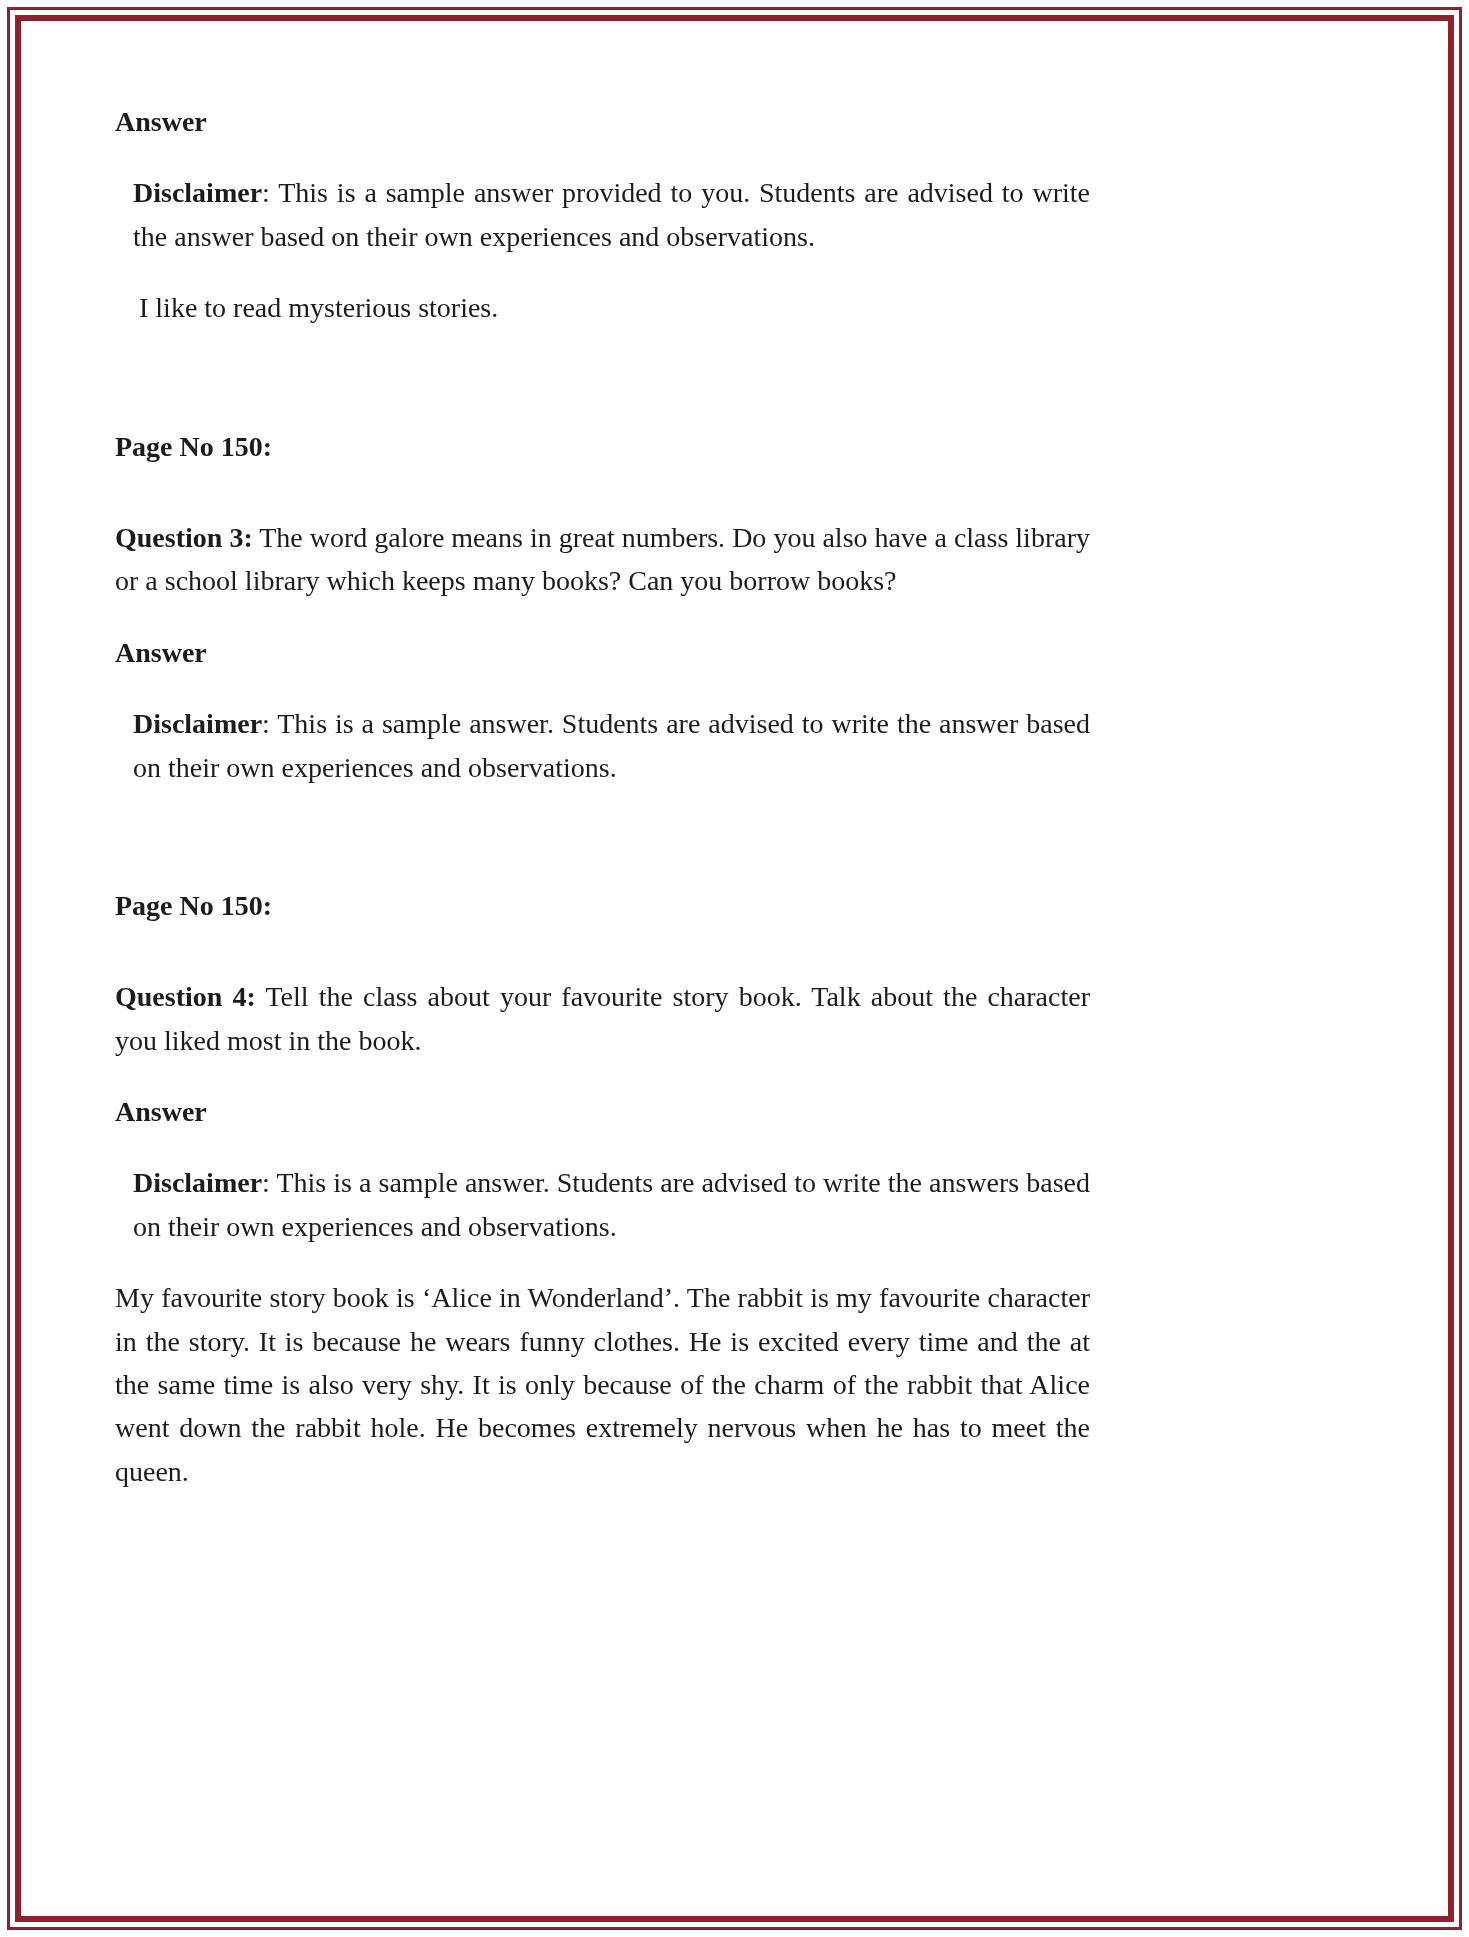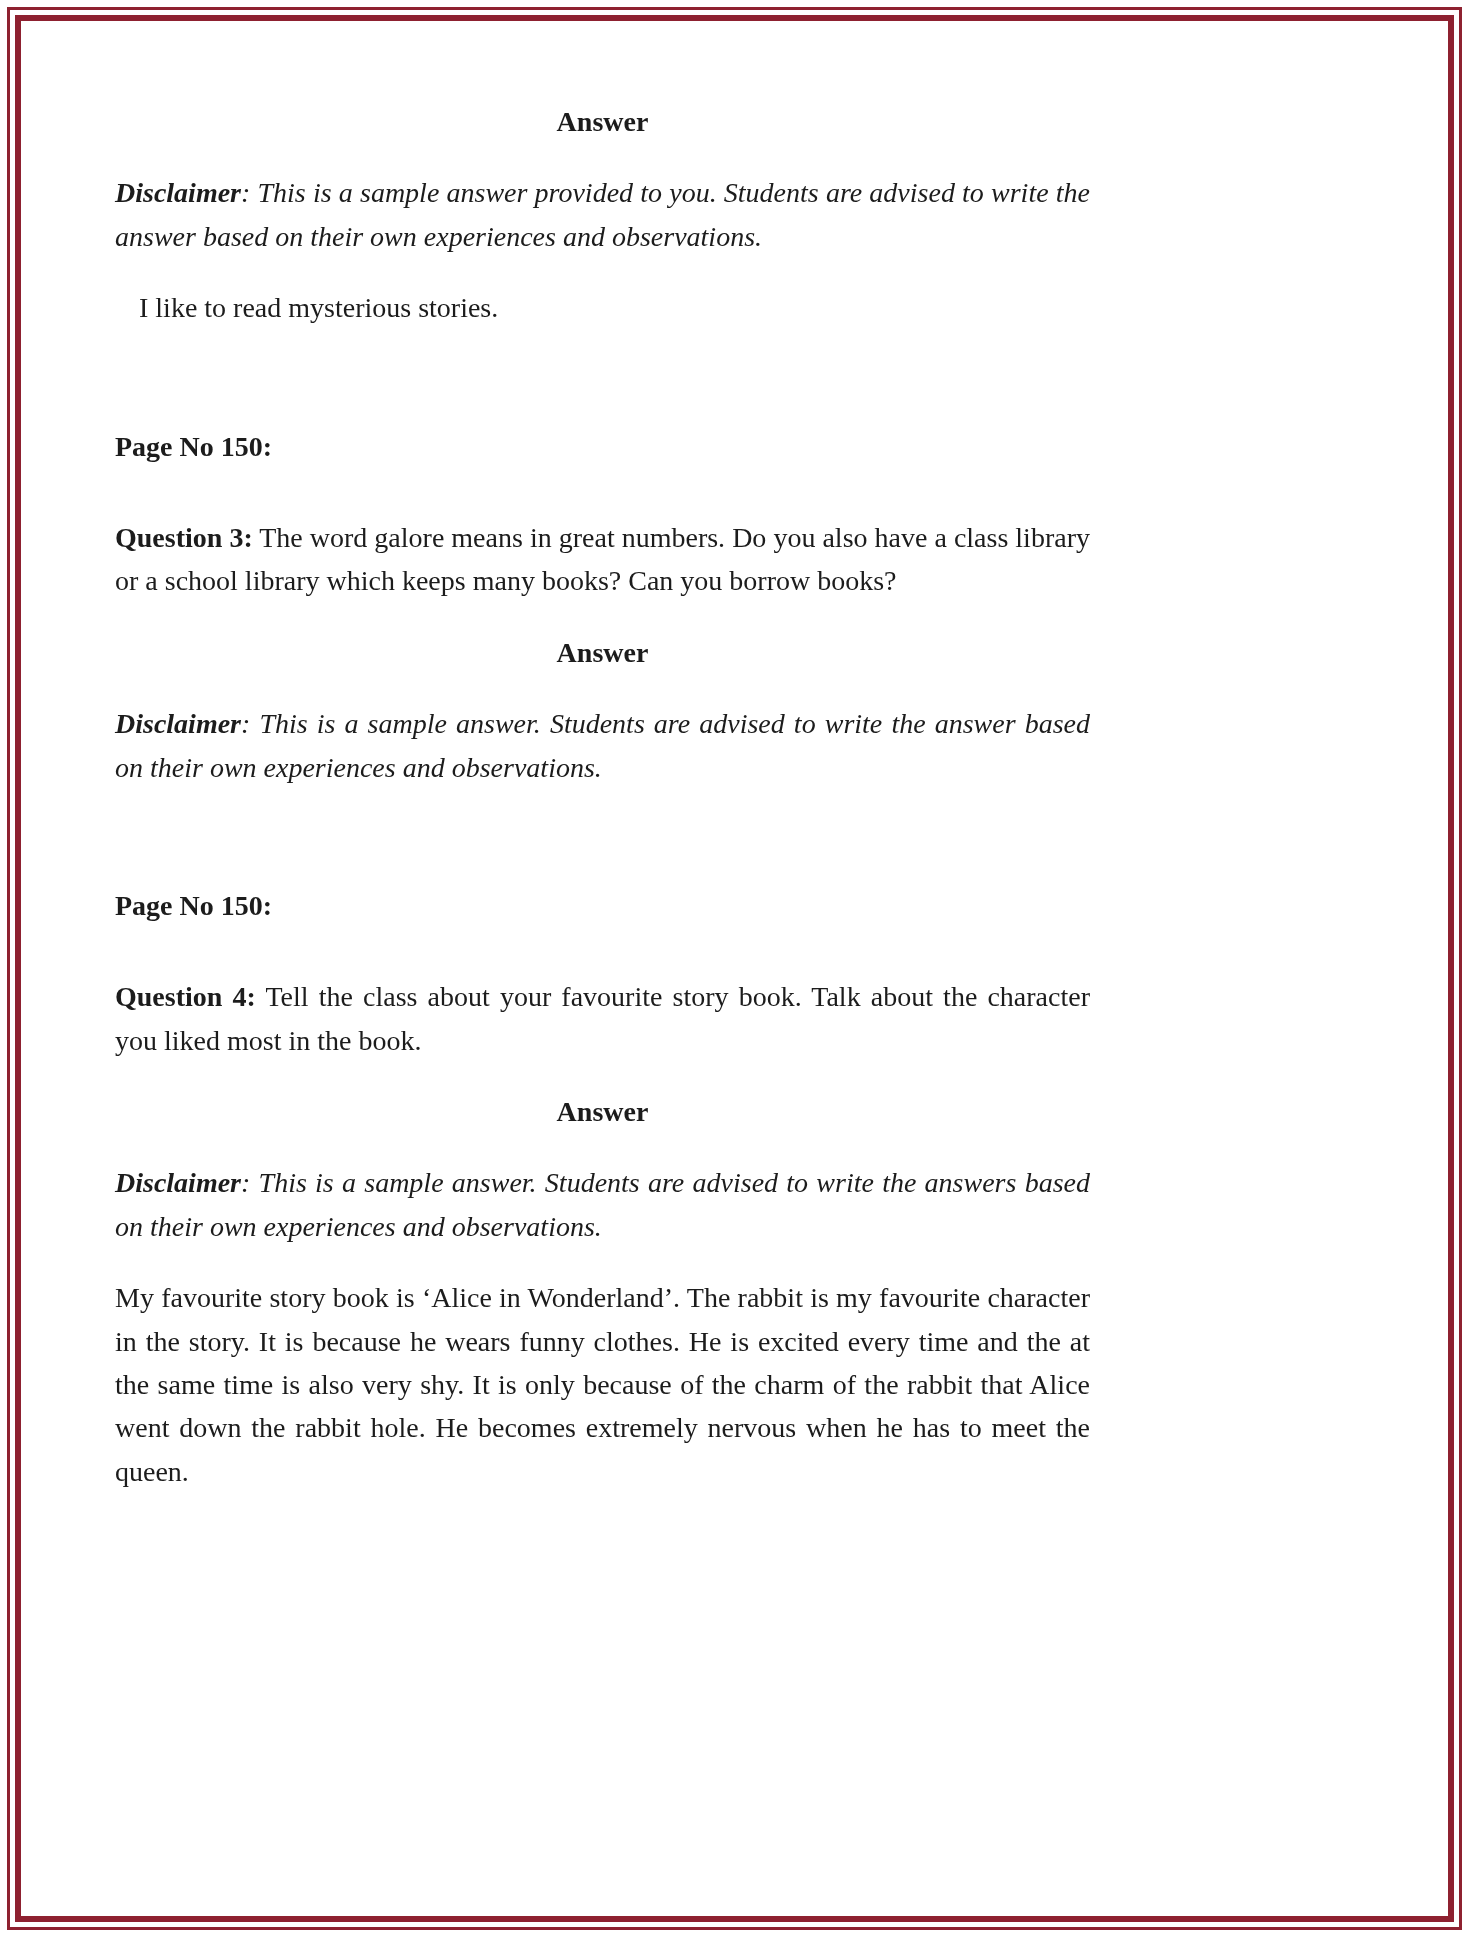--- a/index.html
+++ b/index.html
@@ -37,26 +37,25 @@
     left: 115px;
     width: 975px;
     font-size: 28px;
     line-height: 1.55;
   }
 
   .block { margin-bottom: 28px; }
 
   .heading {
     font-weight: bold;
-    text-align: center;
   }
 
   .disclaimer {
-    font-style: italic;
     text-align: justify;
+    margin-left: 18px;
   }
   .disclaimer .lead {
     font-weight: bold;
   }
 
   .paragraph {
     text-align: justify;
   }
 
   .paragraph.single-line {

